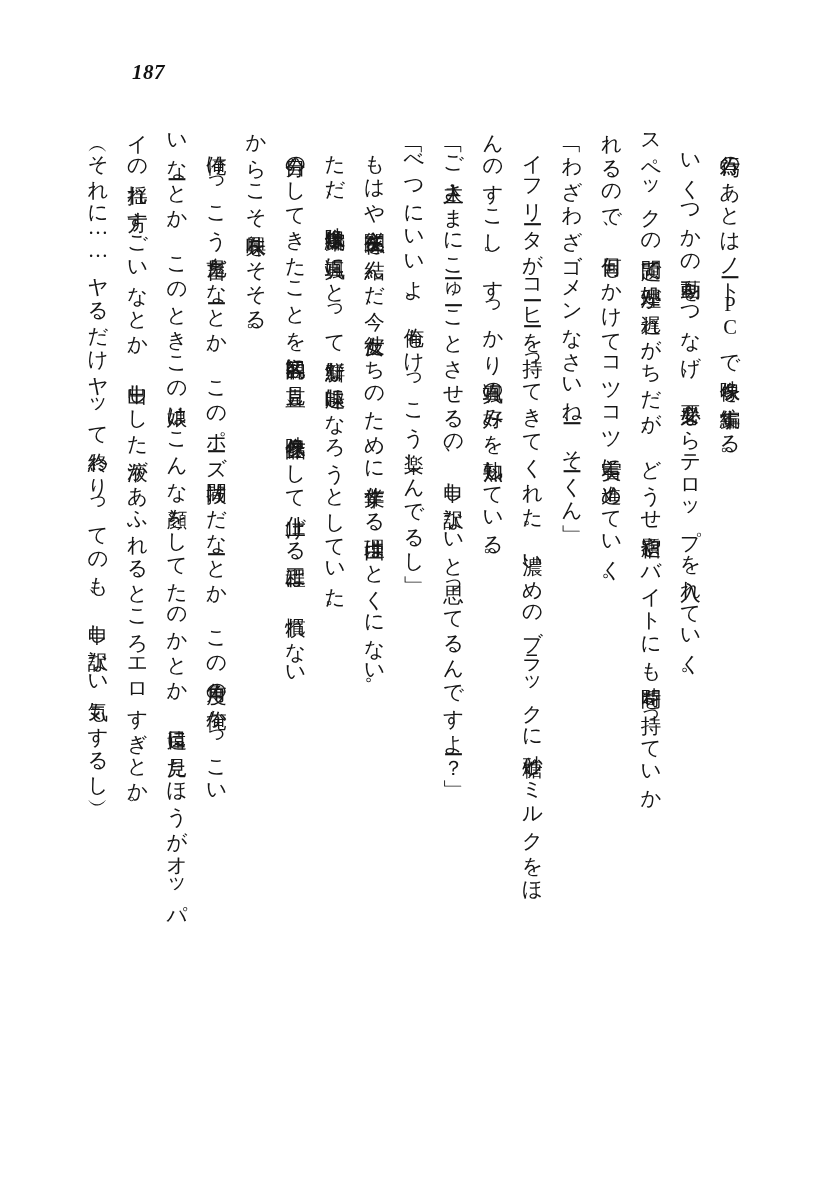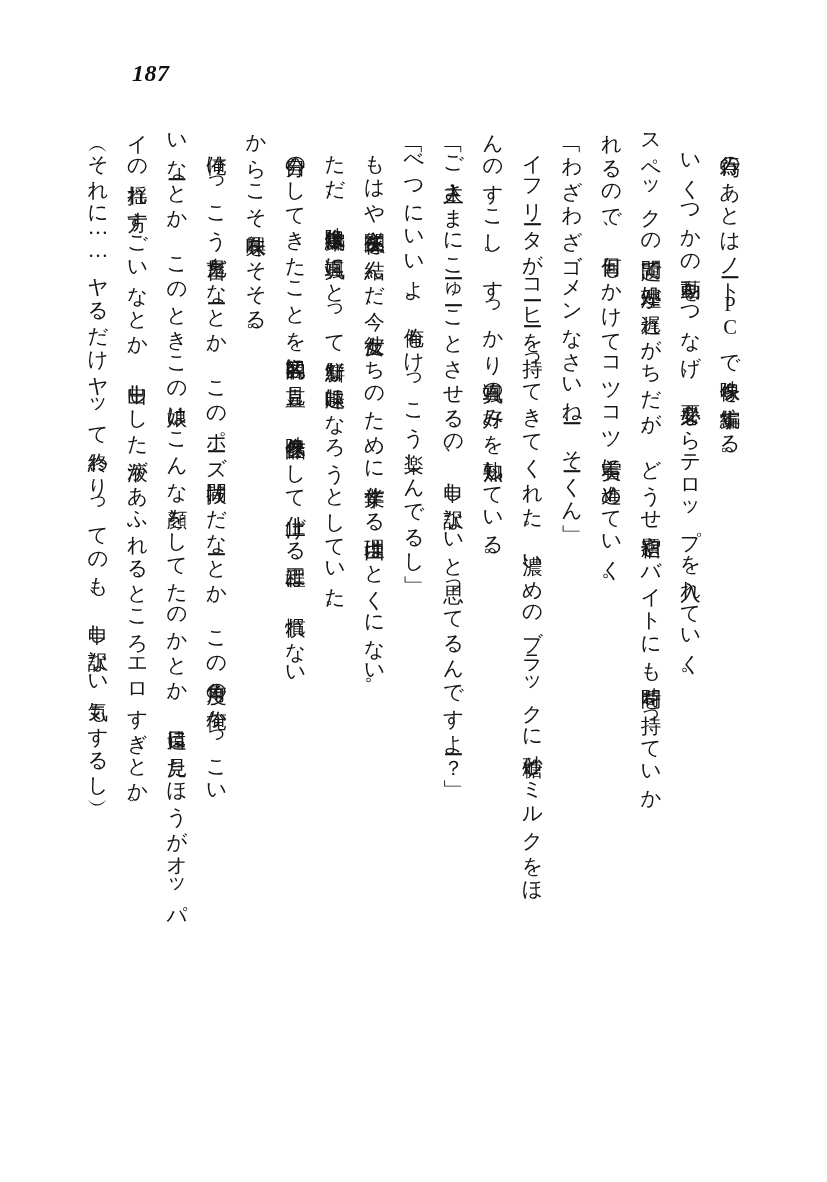--- a/index.html
+++ b/index.html
@@ -21,21 +21,21 @@
     background: #ffffff;
     box-sizing: border-box;
   }
   .page-number {
     position: absolute;
     left: 132px;
     top: 60px;
     font-family: "Liberation Serif", "DejaVu Serif", serif;
     font-style: italic;
     font-weight: bold;
-    font-size: 24px;
+    font-size: 21px;
     letter-spacing: 0.5px;
     color: #111;
   }
   .text-body {
     position: absolute;
     top: 120px;
     right: 78px;
     height: 960px;
     width: 690px;
     writing-mode: vertical-rl;

